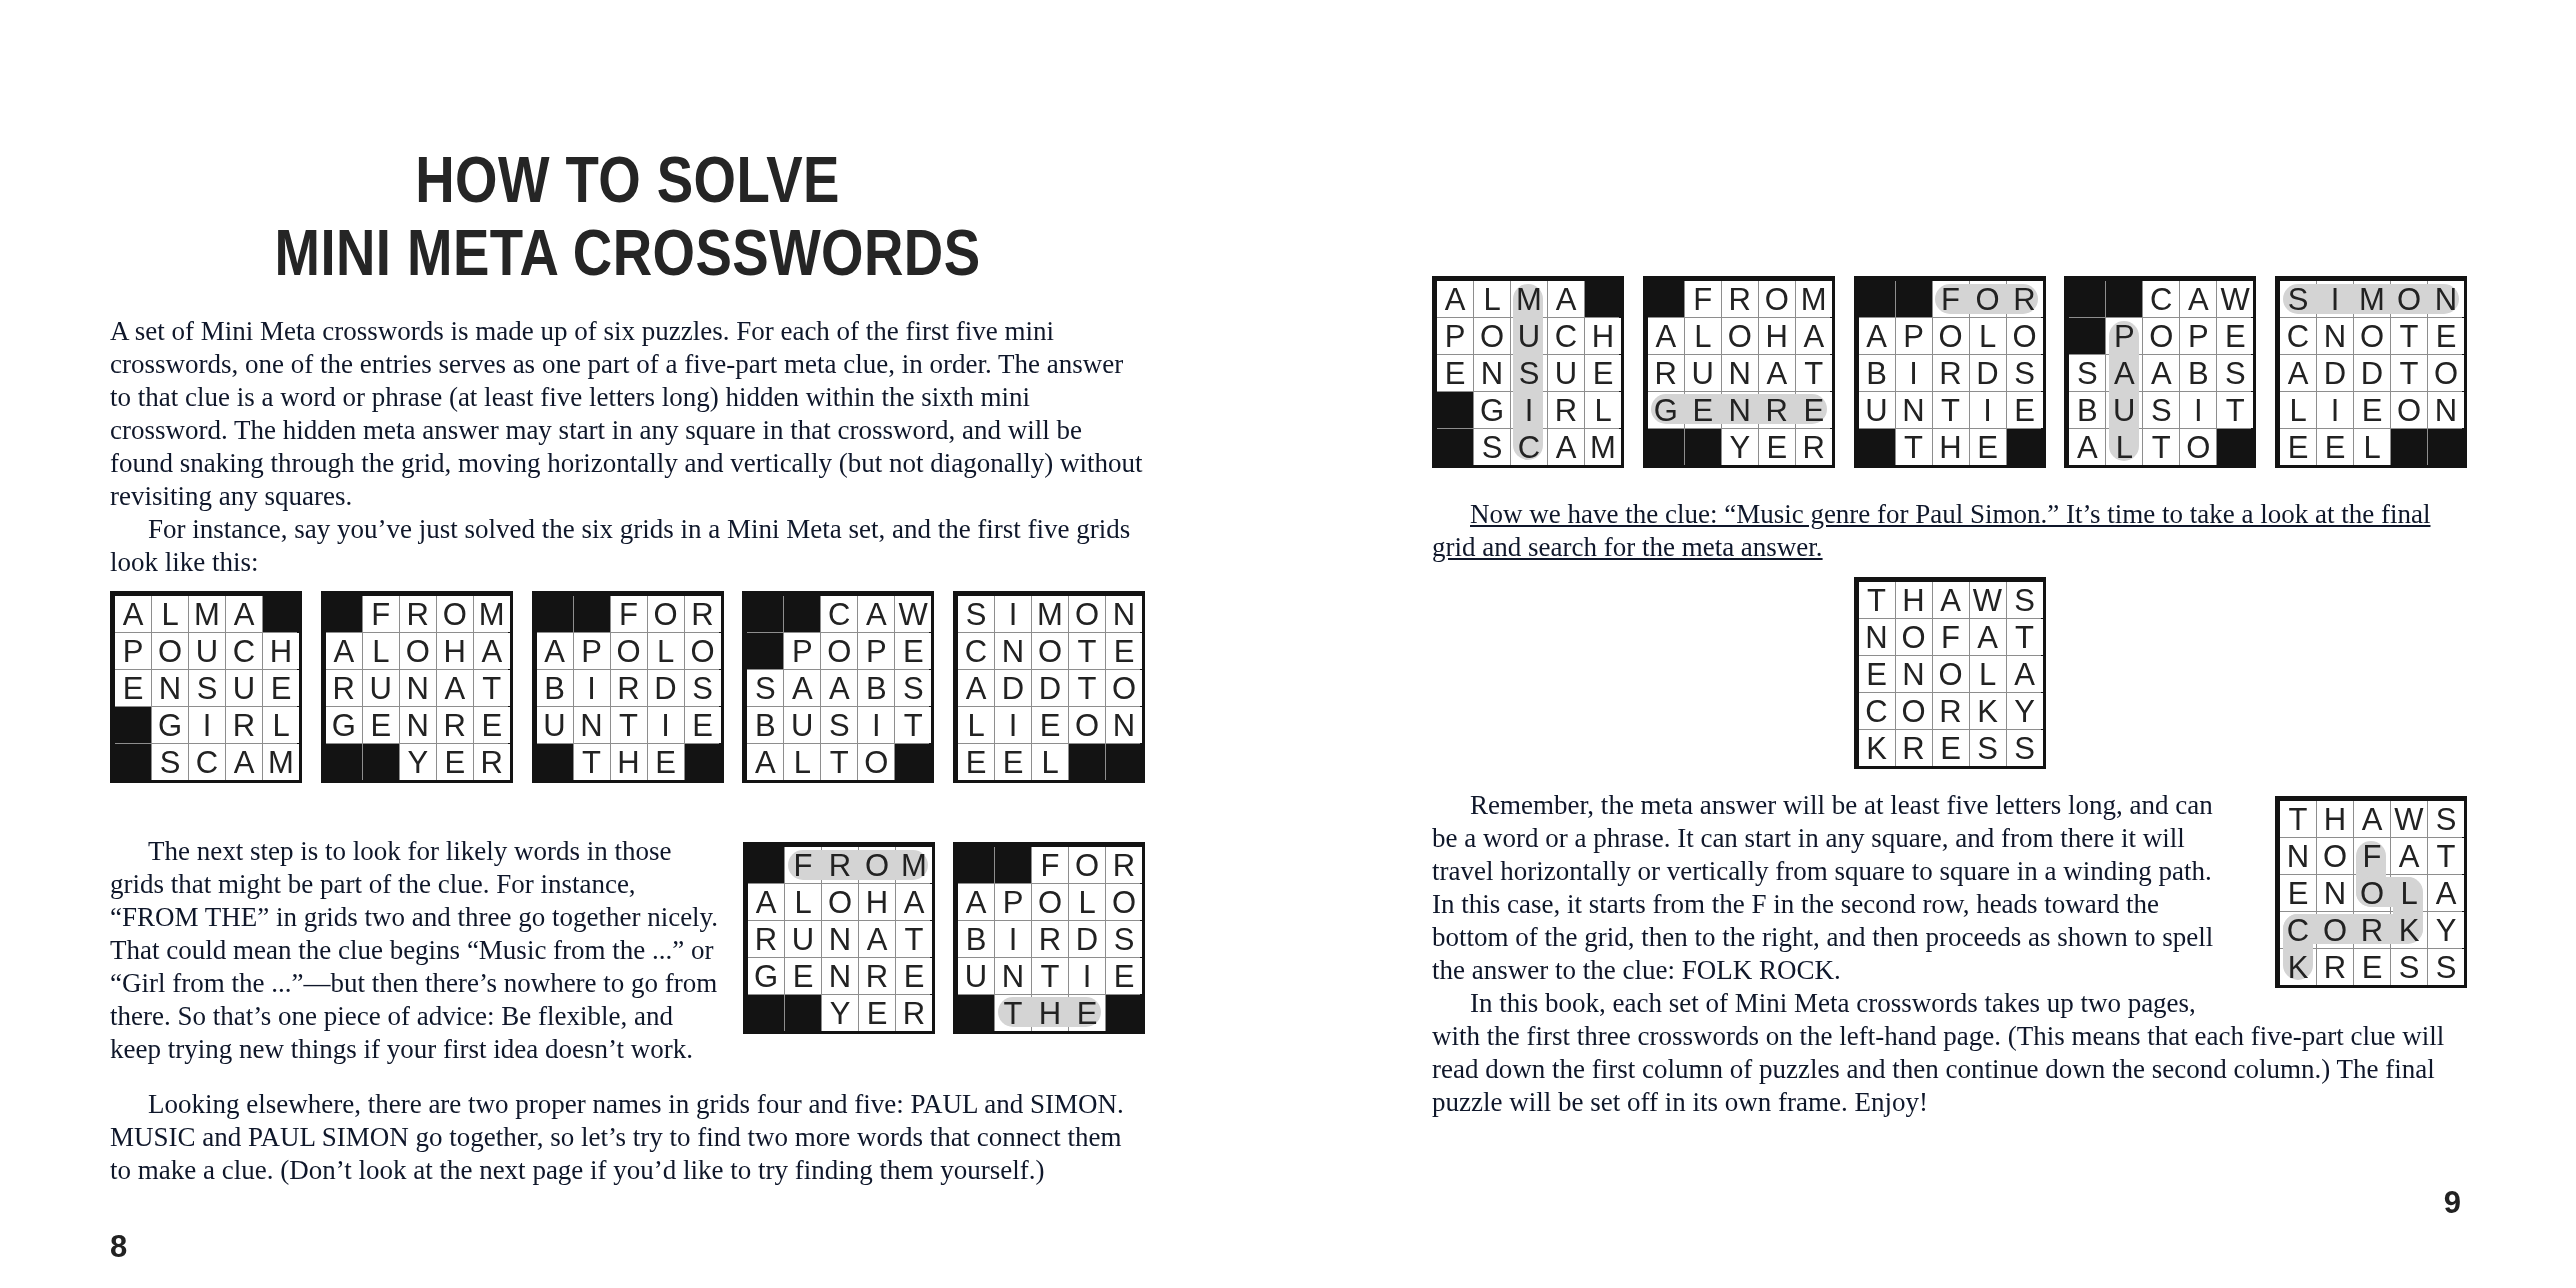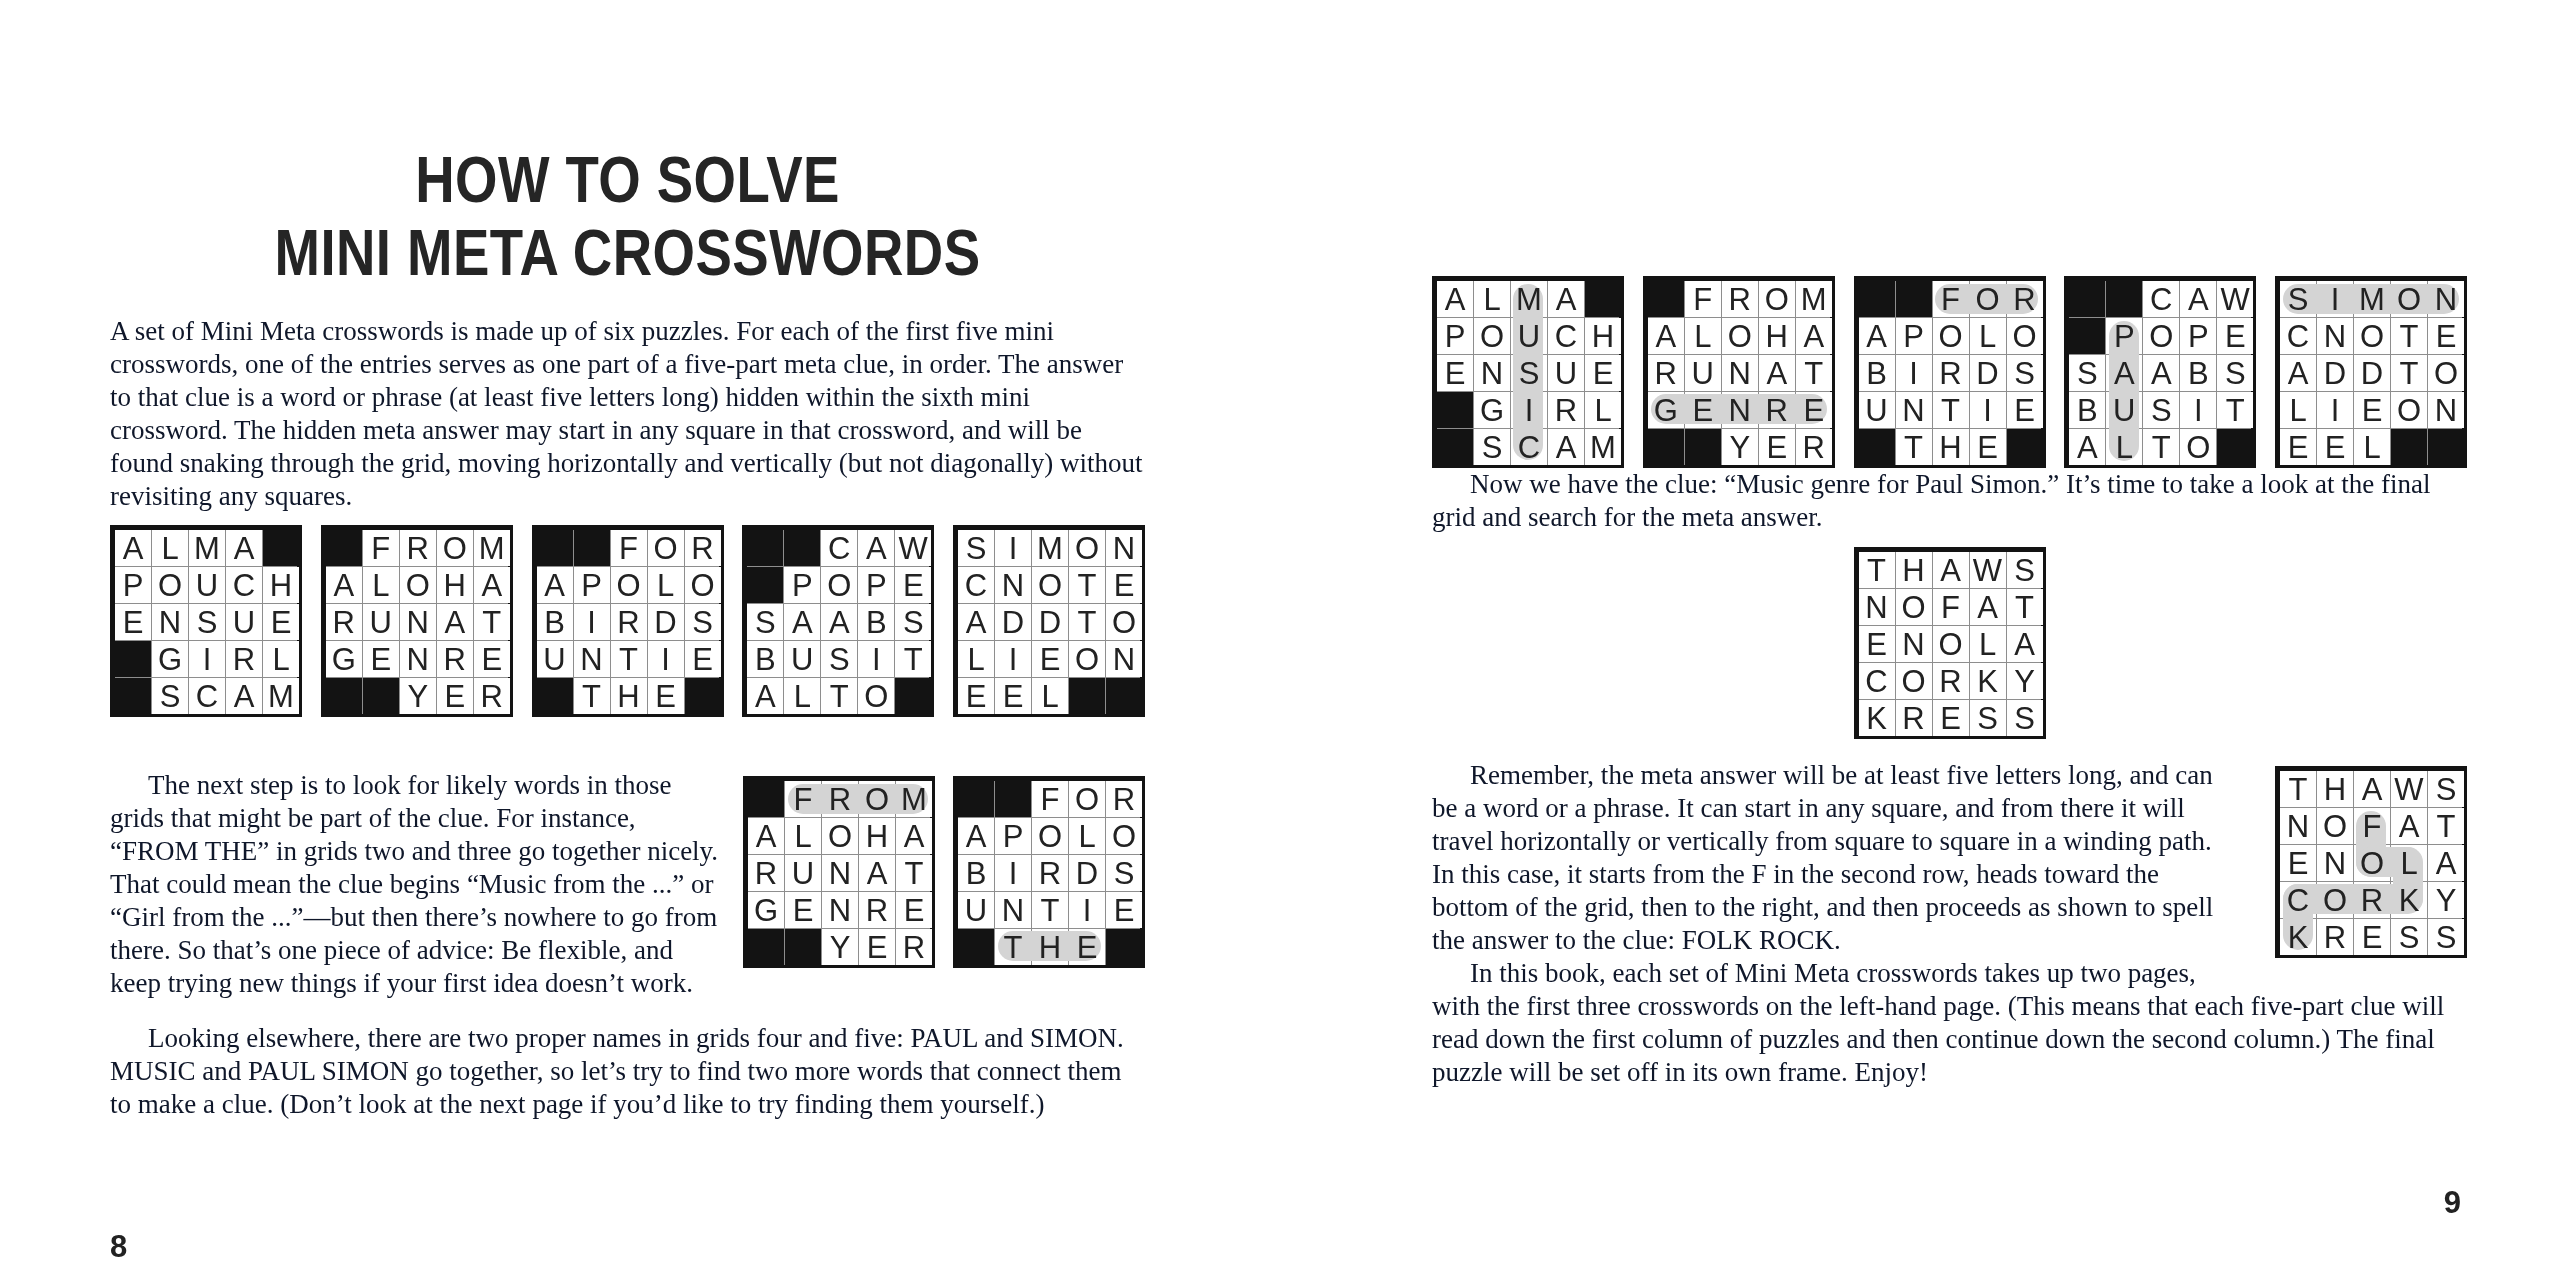--- a/index.html
+++ b/index.html
@@ -14,21 +14,21 @@
          transform:scaleX(0.84);transform-origin:50% 0;letter-spacing:0.5px;}
   .title .tl{display:block;}
 
   .body{margin:0;font-size:27px;line-height:33px;color:#0f172a;text-align:left;}
   .ind{text-indent:38px;}
   .mt-p1{margin-top:26px;}
   .mt-row{margin-top:12px;}
   .mt-mid{margin-top:52px;}
   .mt-p4{margin-top:22px;font-family:Liberation Serif, serif;}
   .mt-rrow{margin-top:276px;}
-  .mt-rp1{}
+  .mt-rp1{margin-top:30px;text-decoration:underline;}
   .mt-rsec{margin-top:20px;}
 
   .grid-row{display:flex;justify-content:space-between;}
   .centergrid{margin-top:13px;display:flex;justify-content:center;}
   .wrapsec::after{content:"";display:block;clear:both;}
   .floatgrids{float:right;margin-left:14px;margin-top:7px;display:flex;gap:18px;}
   .floatgrid{float:right;margin-left:40px;margin-top:7px;margin-bottom:28px;}
 
   .pagenum{position:absolute;top:1185px;font-family:"Liberation Sans",sans-serif;
            font-weight:bold;font-size:31px;color:#222;}
@@ -50,20 +50,21 @@
 <body>
 
 <div class="spread">
 
   <section class="page left">
     <h1 class="title">
       <span class="tl">HOW TO SOLVE</span>
       <span class="tl">MINI META CROSSWORDS</span>
     </h1>
     <p class="body mt-p1">A set of Mini Meta crosswords is made up of six puzzles. For each of the first five mini crosswords, one of the entries serves as one part of a five-part meta clue, in order. The answer to that clue is a word or phrase (at least five letters long) hidden within the sixth mini crossword. The hidden meta answer may start in any square in that crossword, and will be found snaking through the grid, moving horizontally and vertically (but not diagonally) without revisiting any squares.</p>
+    <p class="body ind">For instance, say you’ve just solved the six grids in a Mini Meta set, and the first five grids look like this:</p>
     <div class="grid-row mt-row">
         <div class="xw">
           <div class="xw-cells">
             <div class="cell">
               <span>A</span>
             </div>
             <div class="cell">
               <span>L</span>
             </div>
             <div class="cell">

